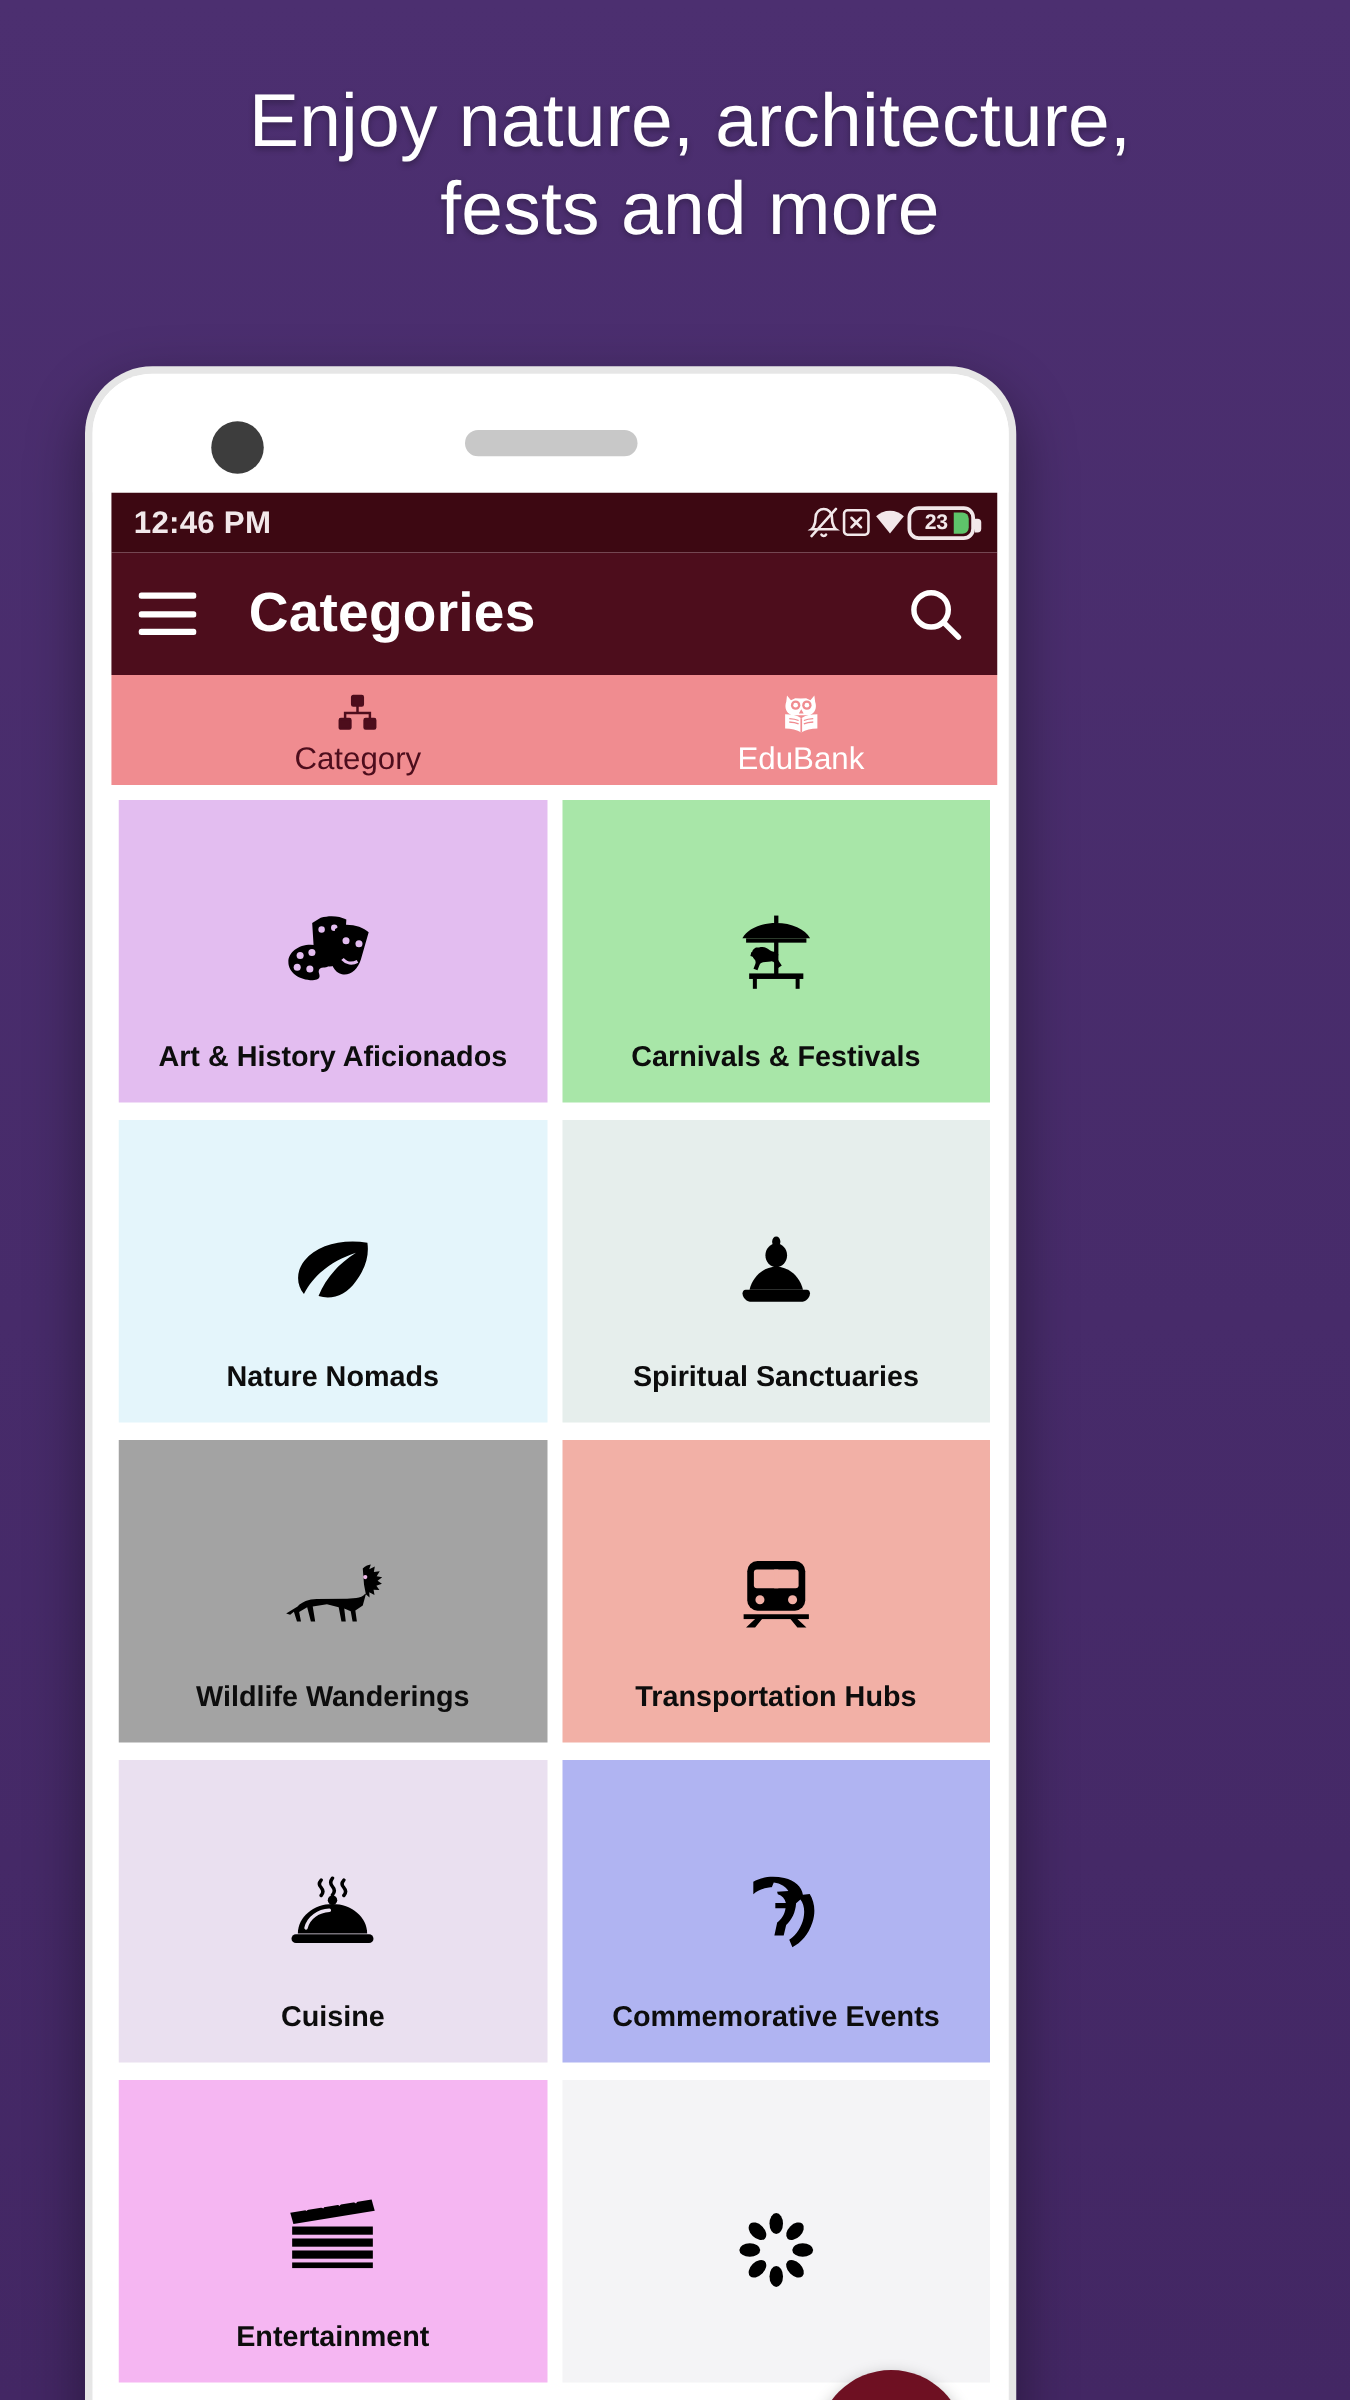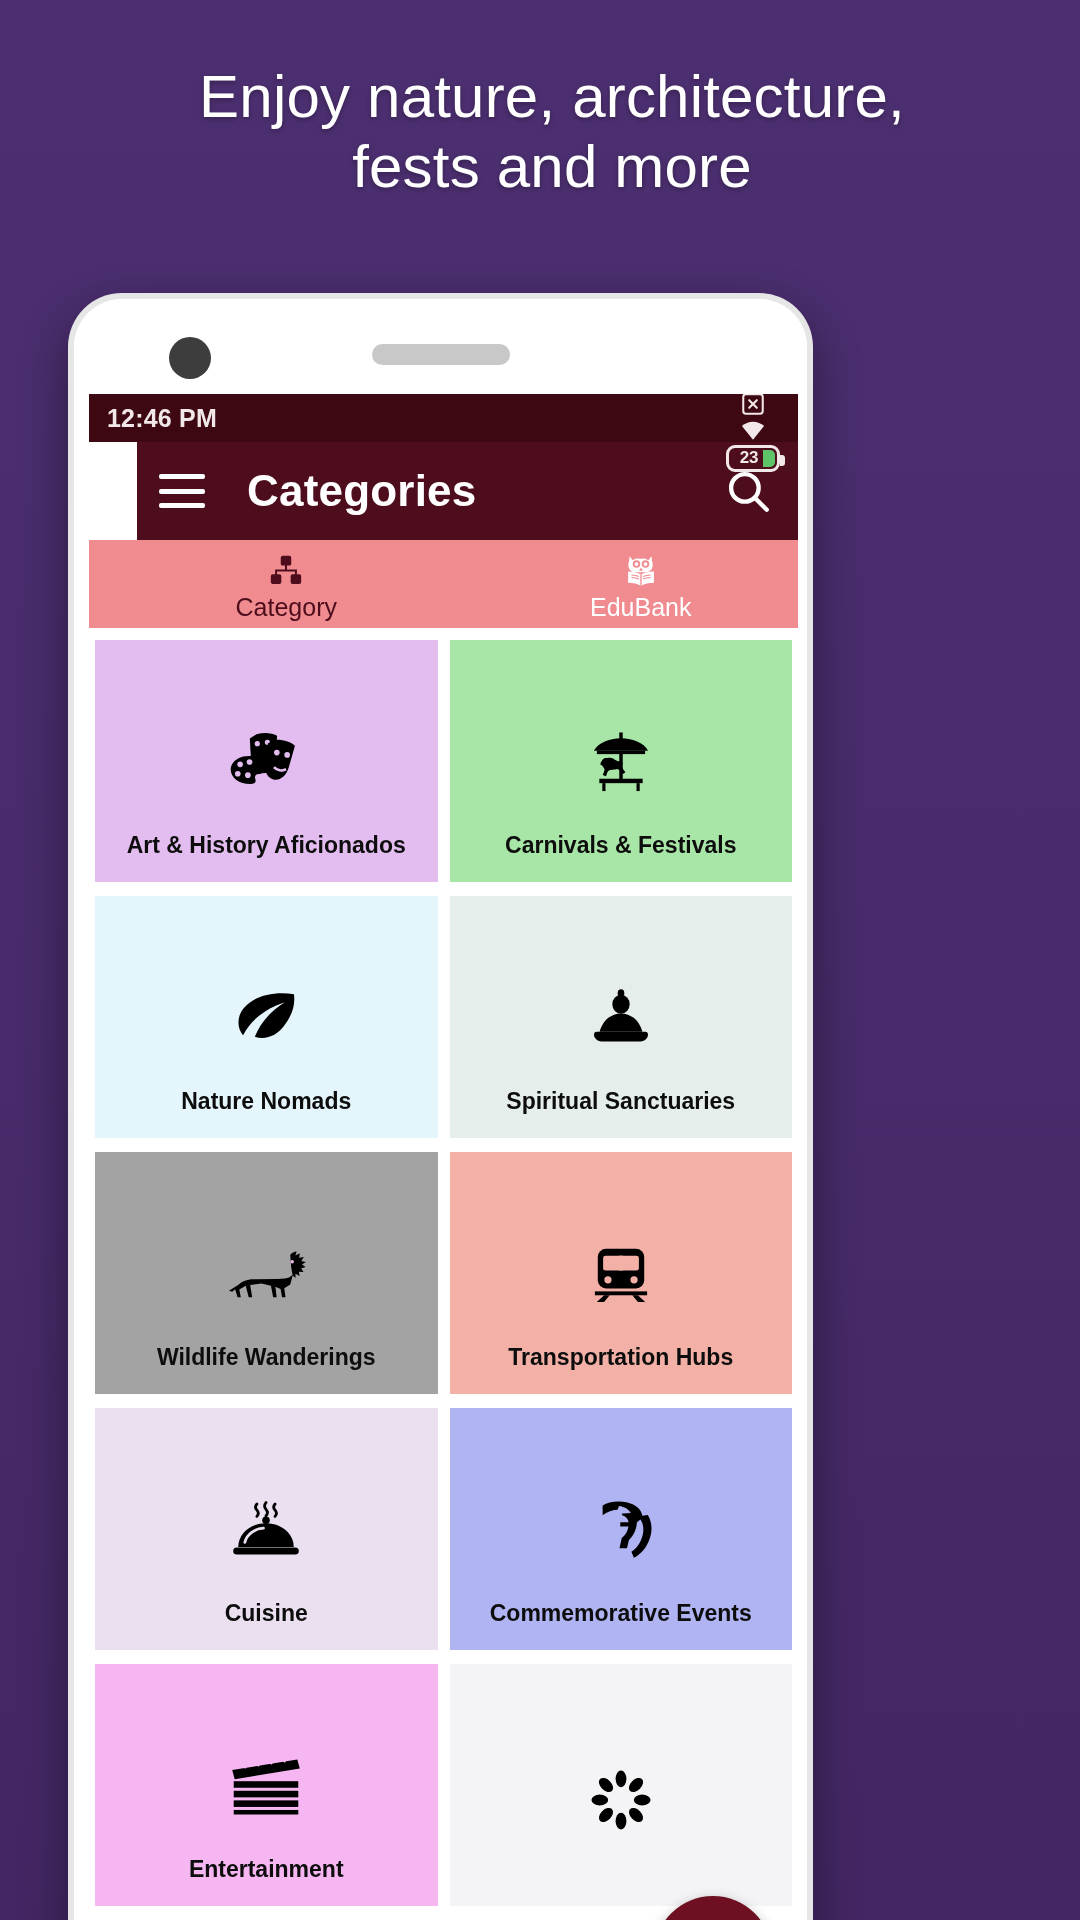--- a/index.html
+++ b/index.html
@@ -104,21 +104,20 @@
   }
   .status-time {
     font-size: 25px;
     font-weight: 700;
     letter-spacing: 0.2px;
   }
   .status-right {
     margin-left: auto;
     display: flex;
     align-items: center;
-    flex-direction: column;
   }
   .status-right svg { display: block; }
   .batt {
     position: relative;
     width: 54px;
     height: 27px;
     border: 3px solid #f2e8ea;
     border-radius: 9px;
     display: flex;
     align-items: center;
@@ -152,21 +151,20 @@
     margin-right: 8px;
   }
 
   
   .appbar {
     height: 98px;
     background: #4d0d1c;
     display: flex;
     align-items: center;
     padding: 0 22px;
-    margin-left: 48px;
   }
   .hamburger {
     width: 46px;
     height: 34px;
     display: flex;
     flex-direction: column;
     justify-content: space-between;
     cursor: pointer;
   }
   .hamburger span {

